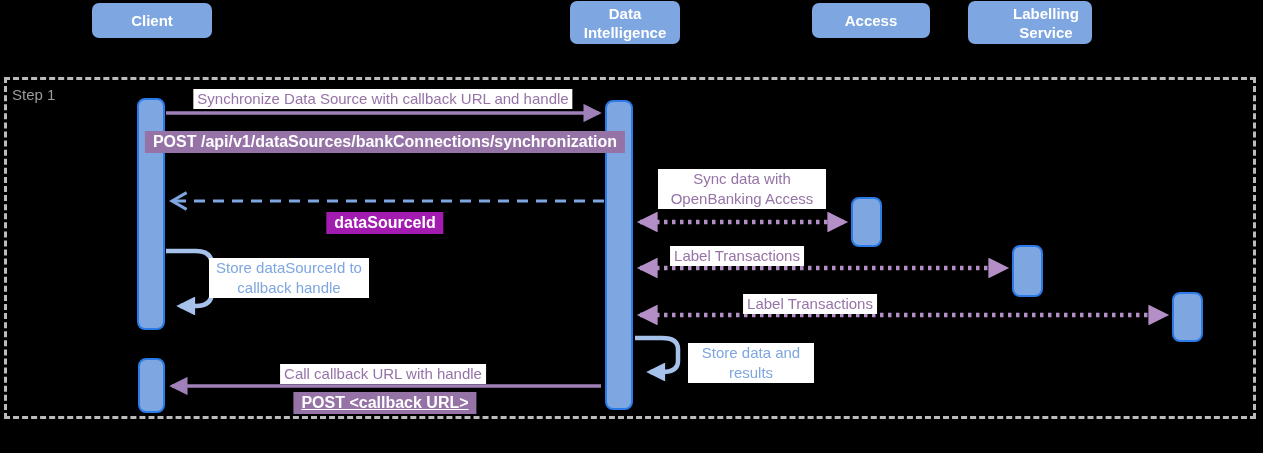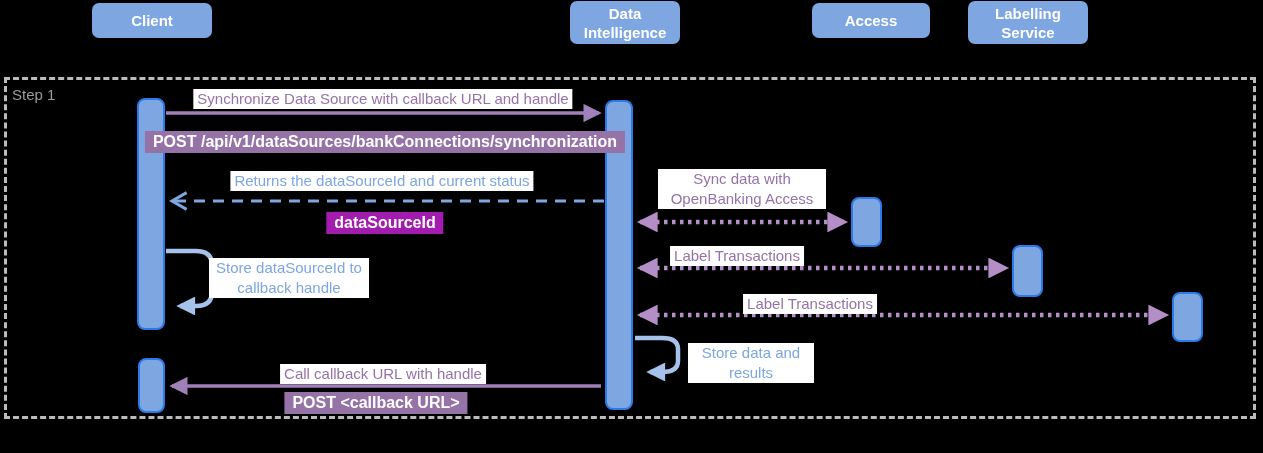--- a/index.html
+++ b/index.html
@@ -47,21 +47,21 @@
   .badge.blue-bg{background:#a21caf;}
 </style>
 </head>
 <body>
 
 <div class="canvas">
 
   <div class="actor" style="left:92px;top:3px;width:120px;height:35px;">Client</div>
   <div class="actor" style="left:570px;top:1px;width:110px;height:43px;">Data Intelligence</div>
   <div class="actor" style="left:812px;top:3px;width:118px;height:35px;">Access</div>
-  <div class="actor" style="left:968px;top:1px;width:120px;height:43px;">Labelling Service</div>
+  <div class="actor" style="left:968px;top:1px;width:92px;height:43px;padding-left:32px;">Labelling Service</div>
 
   <div class="step-frame"></div>
   <div class="step-label">Step 1</div>
 
   <div class="bar" style="left:137px;top:98px;width:28px;height:232px;"></div>
   <div class="bar" style="left:138px;top:358px;width:27px;height:55px;"></div>
   <div class="bar" style="left:605px;top:100px;width:28px;height:310px;"></div>
   <div class="bar" style="left:851px;top:197px;width:31px;height:50px;"></div>
   <div class="bar" style="left:1012px;top:245px;width:31px;height:52px;"></div>
   <div class="bar" style="left:1172px;top:292px;width:31px;height:50px;"></div>
@@ -108,31 +108,30 @@
     </g>
     <g>
       <path d="M635,338 H662 Q678,338 678,349 V361 Q678,372 662,372 H650" fill="none" stroke="#A6C1EA" stroke-width="4.5" marker-end="url(#arrLtBlueEnd)"></path>
     </g>
   </svg>
 
   <div class="msg purple" style="left:383px;top:89px;">Synchronize Data Source with callback URL and handle</div>
 
   <div class="badge purple-bg" style="left:385px;top:131px;">POST /api/v1/dataSources/bankConnections/synchronization</div>
 
-  <div class="msg blue" style="left:382px;top:171px;">Returns the dataSourceId and current status</div>
 
   <div class="badge blue-bg" style="left:385px;top:212px;">dataSourceId</div>
 
   <div class="msg blue wrap" style="left:289px;top:258px;width:152px;">Store dataSourceId to callback handle</div>
 
   <div class="msg purple wrap" style="left:742px;top:169px;width:160px;">Sync data with OpenBanking Access</div>
 
   <div class="msg purple" style="left:737px;top:246px;">Label Transactions</div>
 
   <div class="msg purple" style="left:810px;top:294px;">Label Transactions</div>
 
   <div class="msg blue wrap" style="left:751px;top:343px;width:118px;">Store data and results</div>
 
   <div class="msg purple" style="left:383px;top:364px;">Call callback URL with handle</div>
 
-  <div class="badge purple-bg" style="left:376px;top:392px;">POST &lt;callback URL&gt;</div>
+  <div class="badge purple-bg" style="left:385px;top:392px;text-decoration:underline;">POST &lt;callback URL&gt;</div>
 
 </div>
 
 </body></html>

